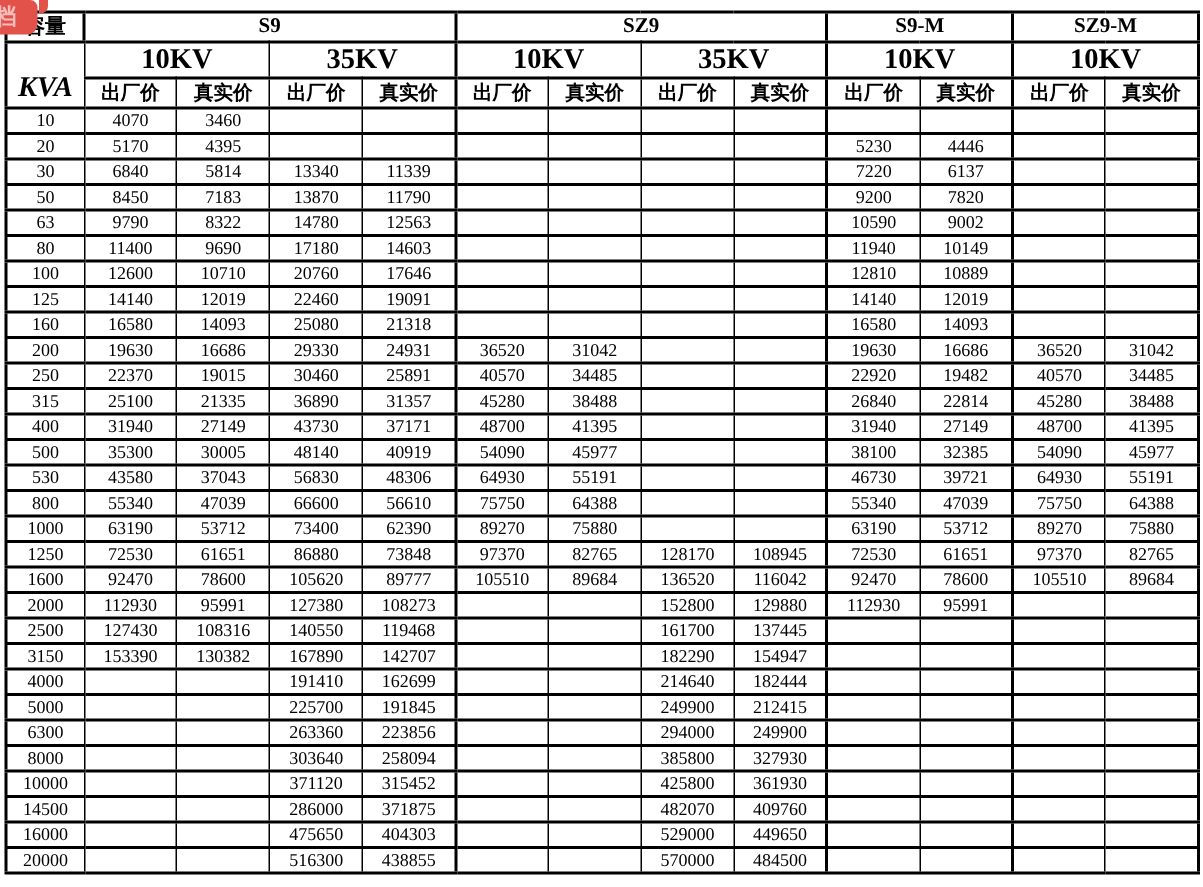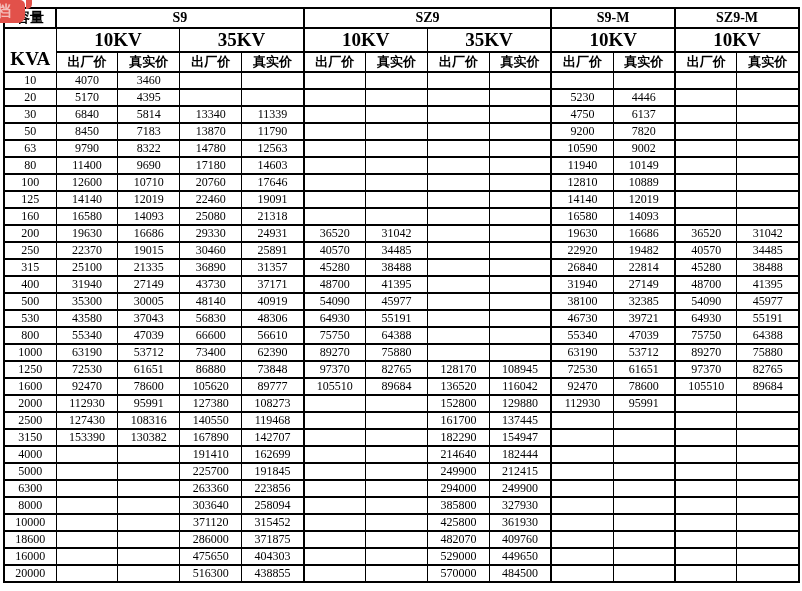--- a/index.html
+++ b/index.html
@@ -20,21 +20,21 @@
         border-top:2px solid #000;border-bottom:2px solid #000;
         padding:0;text-align:center;vertical-align:middle;overflow:hidden;white-space:nowrap;}
   .sep{border-left:2px solid #000;}
   thead tr.r1{height:17px;}
   thead tr.r2{height:15px;}
   thead tr.r3{height:16px;margin-top:32px;}
   thead th{font-weight:bold;color:#000;}
   tr.r1 th{font-size:14px;}
   tr.r2 th{font-size:19px;}
   tr.r3 th{font-size:13px;}
-  th.kva-cell{font-size:15px;vertical-align:bottom;padding-bottom:1px;}
+  th.kva-cell{font-size:15px;vertical-align:bottom;padding-bottom:1px;font-style:italic;}
   tbody tr{height:16.77px;}
   tbody td{font-size:12px;color:#000;}
   
   .note{position:absolute;left:3px;top:591px;font-size:14px;color:#000;white-space:nowrap;}
   .note .blue{color:#1212cc;}
 </style>
 </head>
 <body>
 
 <div class="page">
@@ -126,21 +126,21 @@
         <tr>
           <td>30</td>
           <td>6840</td>
           <td>5814</td>
           <td>13340</td>
           <td>11339</td>
           <td class="sep"></td>
           <td></td>
           <td></td>
           <td></td>
-          <td class="sep">4750</td>
+          <td class="sep">7220</td>
           <td>6137</td>
           <td class="sep"></td>
           <td></td>
         </tr>
         <tr>
           <td>50</td>
           <td>8450</td>
           <td>7183</td>
           <td>13870</td>
           <td>11790</td>
@@ -492,21 +492,21 @@
           <td class="sep"></td>
           <td></td>
           <td>425800</td>
           <td>361930</td>
           <td class="sep"></td>
           <td></td>
           <td class="sep"></td>
           <td></td>
         </tr>
         <tr>
-          <td>18600</td>
+          <td>14500</td>
           <td></td>
           <td></td>
           <td>286000</td>
           <td>371875</td>
           <td class="sep"></td>
           <td></td>
           <td>482070</td>
           <td>409760</td>
           <td class="sep"></td>
           <td></td>

